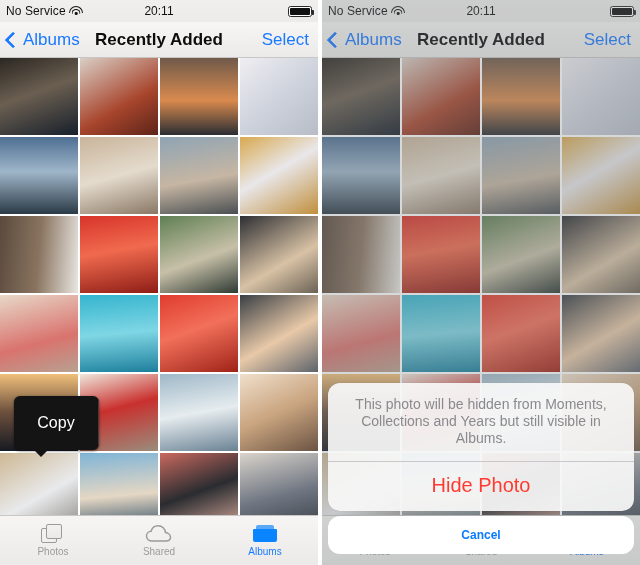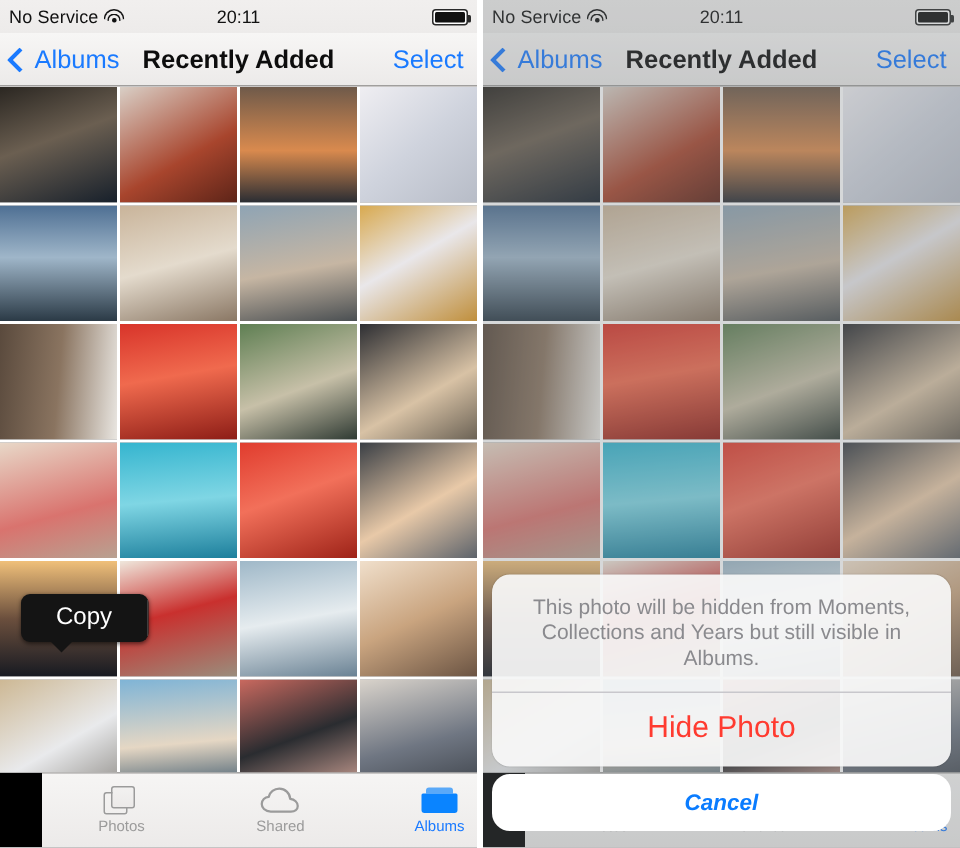--- a/index.html
+++ b/index.html
@@ -53,62 +53,62 @@
   
   .grid{position:absolute;top:58px;left:0;width:318px;height:457px;
     display:grid;grid-template-columns:repeat(4,1fr);
     grid-auto-rows:77px;gap:2px;background:#ffffff;overflow:hidden;z-index:10;}
   .cell{position:relative;overflow:hidden;background:#999;}
   .cell>.ph{position:absolute;inset:0;}
 
   
   .tabbar{position:absolute;bottom:0;left:0;width:100%;height:50px;
     background:linear-gradient(#f6f5f4,#eceae9);
-    border-top:1px solid #c9c7c6;display:flex;z-index:30;box-sizing:border-box;margin-left:28px;}
+    border-top:1px solid #c9c7c6;display:flex;z-index:30;box-sizing:border-box;}
   .tab{flex:1;display:flex;flex-direction:column;align-items:center;
     justify-content:center;gap:3px;cursor:pointer;}
   .tab-label{font-size:10px;color:#9b9b9b;}
   .tab.active .tab-label{color:#1a7aff;}
   .ic{width:26px;height:19px;position:relative;}
   
   .ic-photos u{position:absolute;border:1.5px solid #9b9b9b;border-radius:2px;display:block;}
   .ic-photos u:nth-child(1){left:1px;top:4px;width:14px;height:13px;}
   .ic-photos u:nth-child(2){left:6px;top:0px;width:14px;height:13px;background:linear-gradient(#f2f1f0,#eceae9);}
   
   .ic-cloud{width:28px;height:19px;}
   
   .ic-alb u{position:absolute;display:block;}
   .ic-alb u:nth-child(1){left:4px;top:1px;width:18px;height:4px;background:#5aa9f8;border-radius:2px 2px 0 0;}
   .ic-alb u:nth-child(2){left:1px;top:5px;width:24px;height:13px;background:#0a84ff;border-radius:1px 1px 2px 2px;}
 
   
   .copyhide{position:absolute;left:14px;top:396px;z-index:45;}
   .ch-bar{display:flex;background:#141414;border-radius:6px;
     box-shadow:0 1px 3px rgba(0,0,0,.55);overflow:hidden;}
-  .ch-item{padding:7px 16px;color:#fff;font-size:16px;cursor:pointer;
+  .ch-item{padding:18px 16px;color:#fff;font-size:16px;cursor:pointer;
     display:flex;align-items:center;justify-content:center;min-width:52px;}
   .ch-sep{width:1px;background:#3e3e3e;margin:4px 0;}
   .ch-arrow{position:absolute;left:19px;bottom:-7px;width:0;height:0;
     border-left:8px solid transparent;border-right:8px solid transparent;
     border-top:8px solid #141414;}
 
   
   .dimmer{position:absolute;inset:0;background:rgba(120,125,130,.30);z-index:40;}
   .sheet{position:absolute;left:6px;right:6px;top:383px;z-index:50;
     background:rgba(248,248,248,.93);border-radius:12px;overflow:hidden;
     box-shadow:0 0 1px rgba(0,0,0,.2);}
   .sheet-msg{padding:13px 20px 14px;text-align:center;font-size:14px;
     line-height:17px;color:#8a8a8e;}
   .sheet-sep{height:1px;background:#c8c7cc;}
   .sheet-action{padding:12px 0 14px;text-align:center;font-size:20px;
     color:#ff3b30;cursor:pointer;}
   .cancel{position:absolute;left:6px;right:6px;top:516px;height:38px;z-index:50;
     background:#ffffff;border-radius:12px;display:flex;align-items:center;
     justify-content:center;cursor:pointer;}
-  .cancel span{font-size:15px;color:#0a7cff;font-weight:bold;font-style:italic;}
+  .cancel span{font-size:12px;color:#0a7cff;font-weight:bold;}
 </style>
 </head>
 <body>
 
 <div class="stage">
 
   <div class="panel left">
 
     <div class="statusbar">
       <div class="sb-left">

